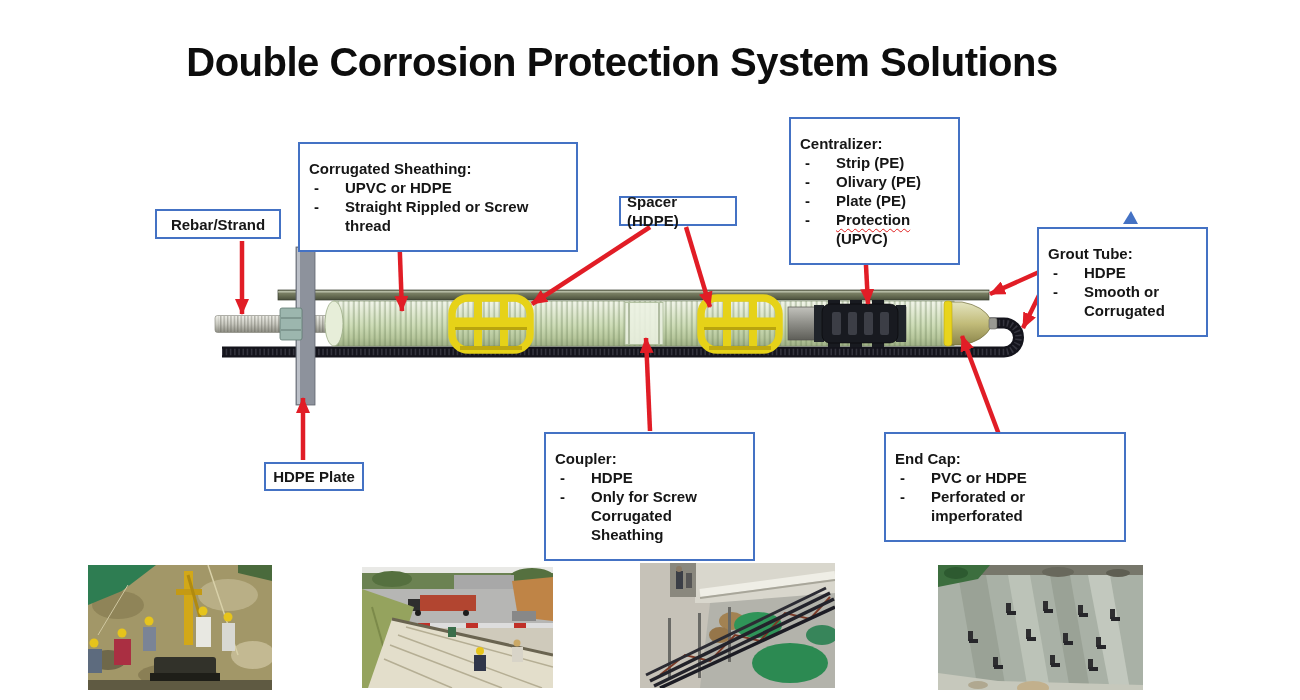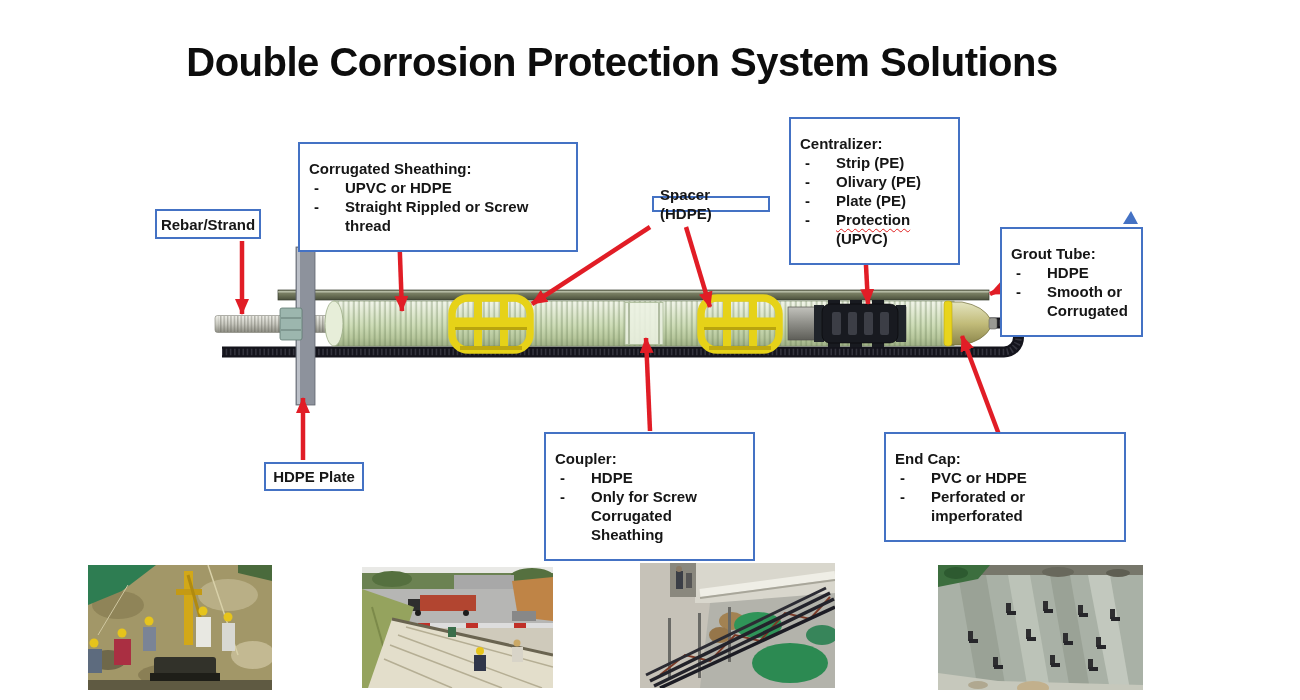--- a/index.html
+++ b/index.html
@@ -154,37 +154,37 @@
       <line x1="686" y1="227" x2="710" y2="307" marker-end="url(#ah)"></line>
       <line x1="864" y1="227" x2="868" y2="304" marker-end="url(#ah)"></line>
       <line x1="1048" y1="268" x2="990" y2="294" marker-end="url(#ah)"></line>
       <line x1="1048" y1="277" x2="1023" y2="328" marker-end="url(#ah)"></line>
       <line x1="303" y1="460" x2="303" y2="398" marker-end="url(#ah)"></line>
       <line x1="650" y1="431" x2="646" y2="338" marker-end="url(#ah)"></line>
       <line x1="1004" y1="448" x2="962" y2="336" marker-end="url(#ah)"></line>
     </g>
   </svg>
 
-  <div class="callout single" style="left:155px;top:209px;width:106px;height:30px;">
+  <div class="callout single" style="left:155px;top:209px;width:126px;height:30px;">
     <span>Rebar/Strand</span>
   </div>
 
   <div class="callout" style="left:298px;top:142px;width:280px;">
     <div class="c-title">Corrugated Sheathing:</div>
     <div class="bullet">
       <span class="dash">-</span>
       <span class="btext">UPVC or HDPE</span>
     </div>
     <div class="bullet">
       <span class="dash">-</span>
       <span class="btext">Straight Rippled or Screw thread</span>
     </div>
   </div>
 
-  <div class="callout single" style="left:652px;top:196px;width:118px;height:16px;">
+  <div class="callout single" style="left:619px;top:196px;width:118px;height:30px;">
     <span>Spacer (HDPE)</span>
   </div>
 
   <div class="callout" style="left:789px;top:117px;width:171px;">
     <div class="c-title">Centralizer:</div>
     <div class="bullet">
       <span class="dash">-</span>
       <span class="btext">Strip (PE)</span>
     </div>
     <div class="bullet">
@@ -194,21 +194,21 @@
     <div class="bullet">
       <span class="dash">-</span>
       <span class="btext">Plate (PE)</span>
     </div>
     <div class="bullet">
       <span class="dash">-</span>
       <span class="btext"><span class="sp-err">Protection</span><span> (UPVC)</span></span>
     </div>
   </div>
 
-  <div class="callout" style="left:1000px;top:227px;width:143px;">
+  <div class="callout" style="left:1037px;top:227px;width:171px;">
     <div class="c-title">Grout Tube:</div>
     <div class="bullet">
       <span class="dash">-</span>
       <span class="btext">HDPE</span>
     </div>
     <div class="bullet">
       <span class="dash">-</span>
       <span class="btext">Smooth or Corrugated</span>
     </div>
   </div>

